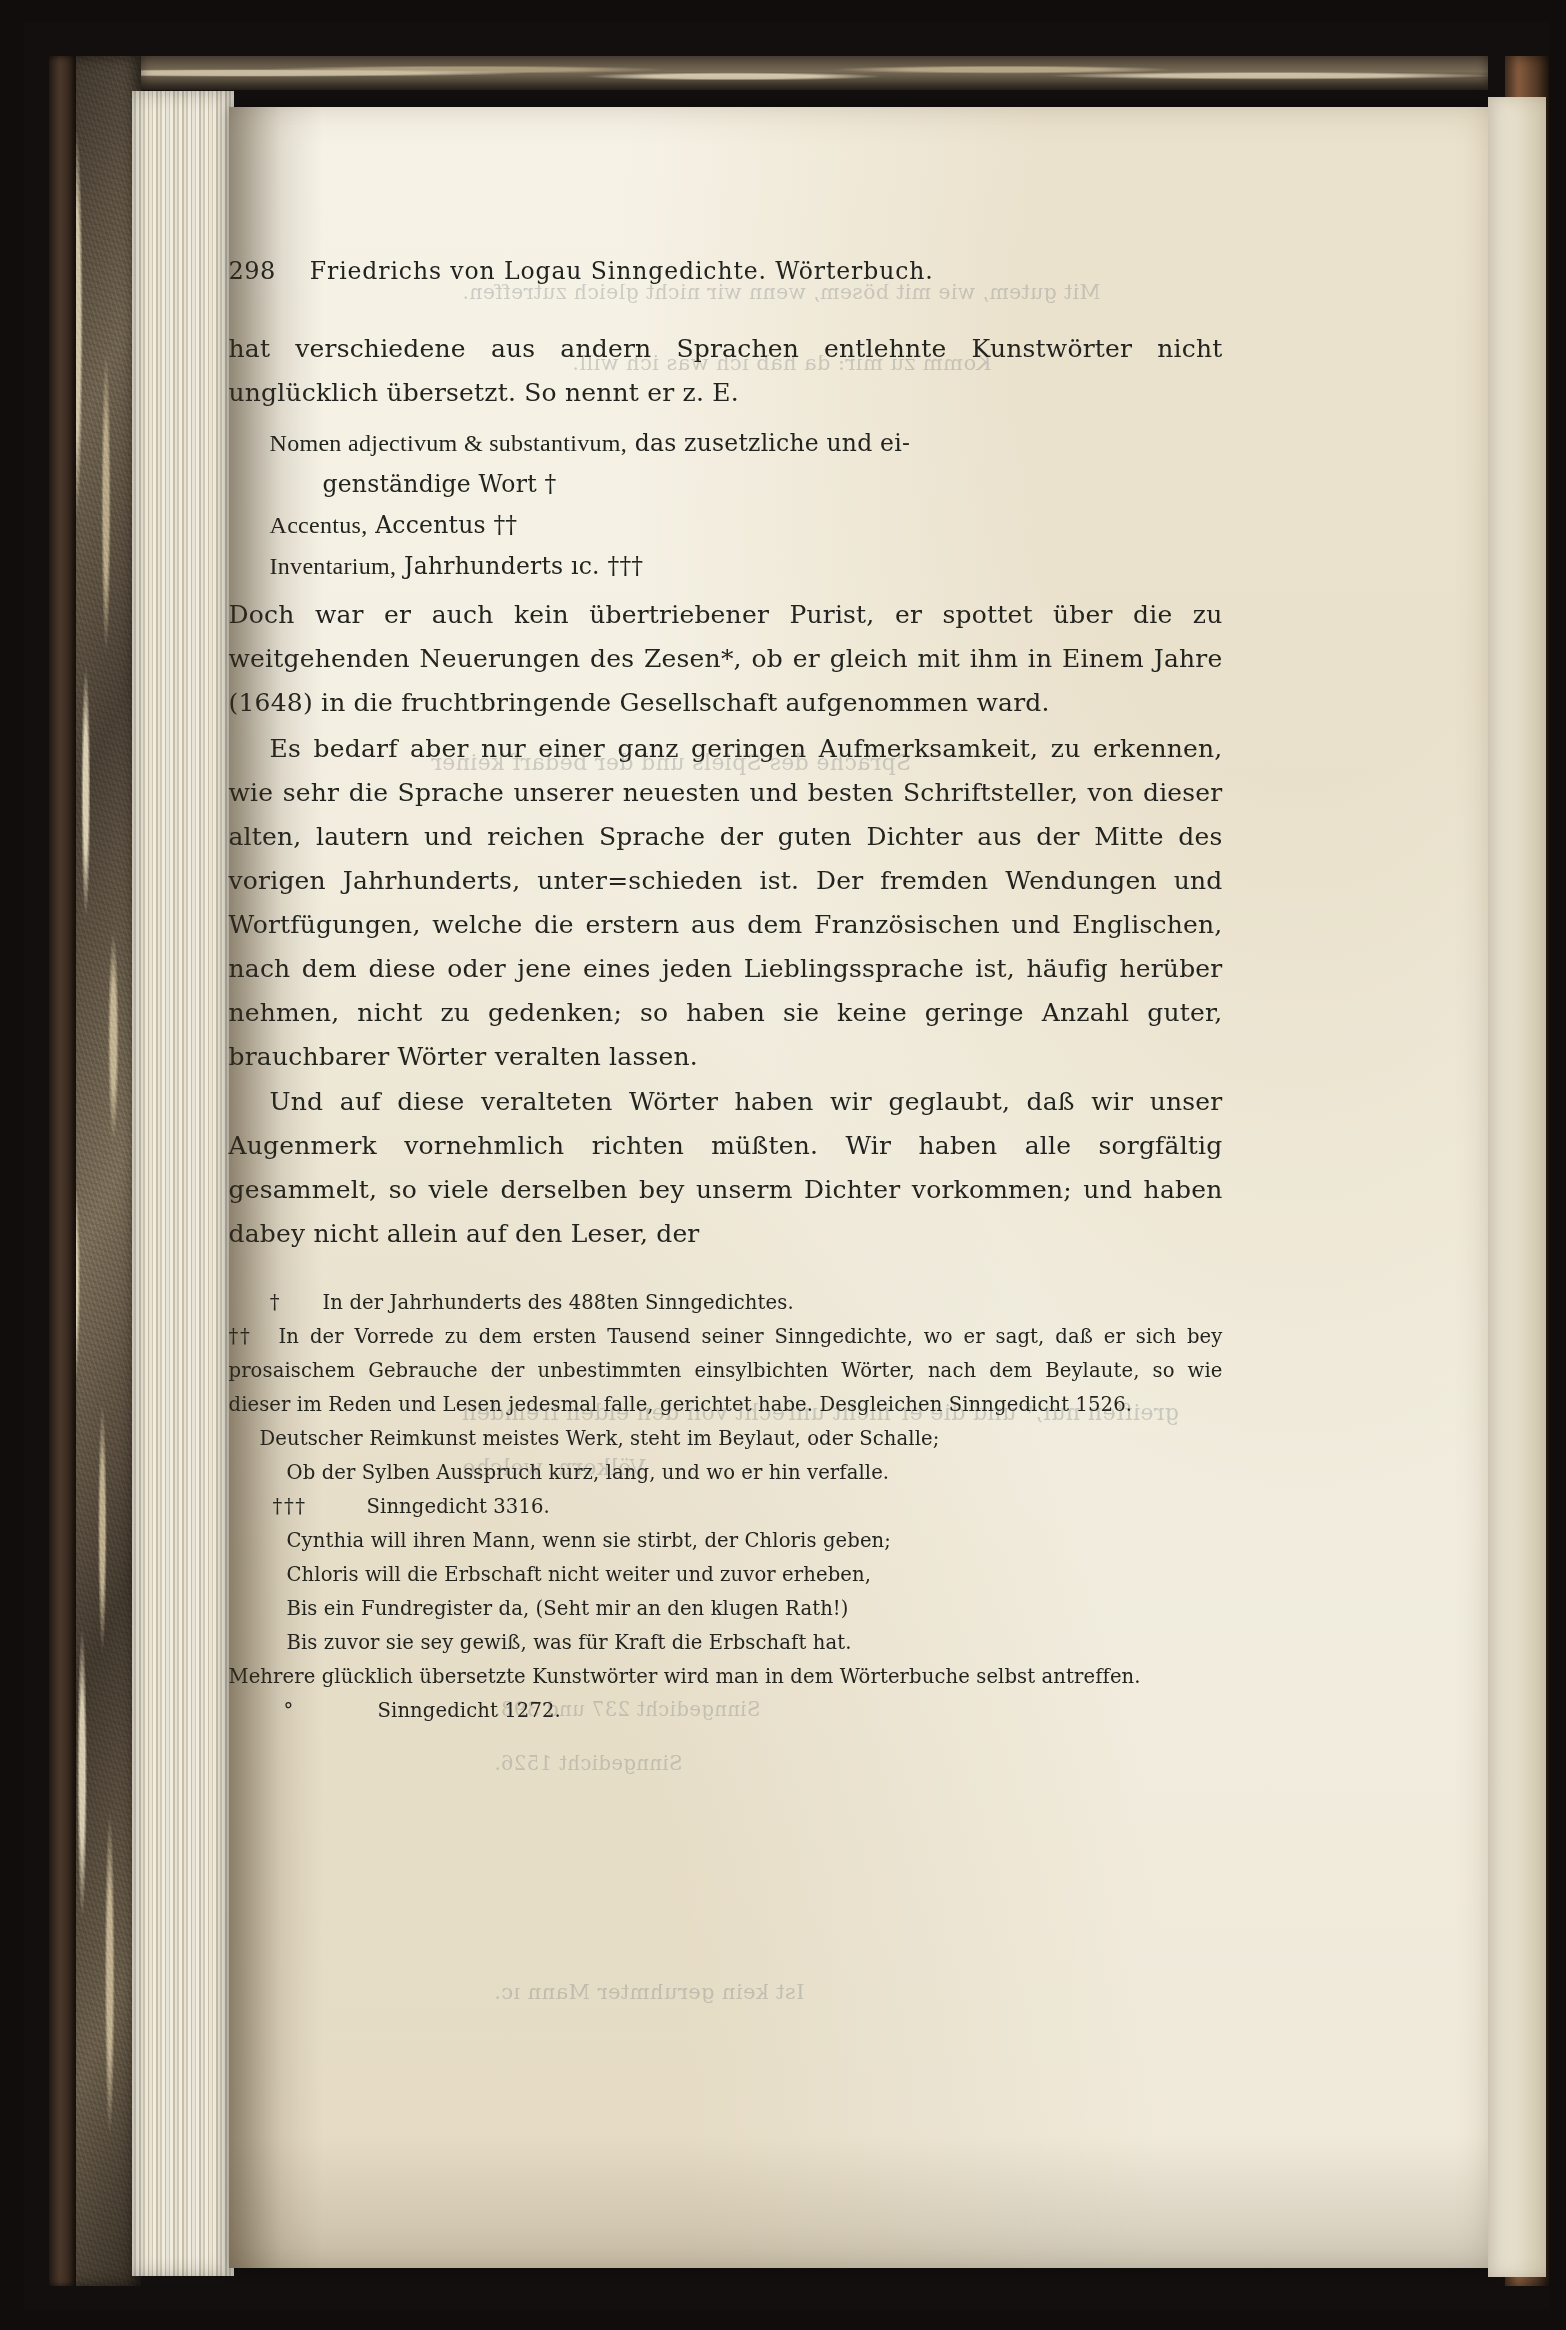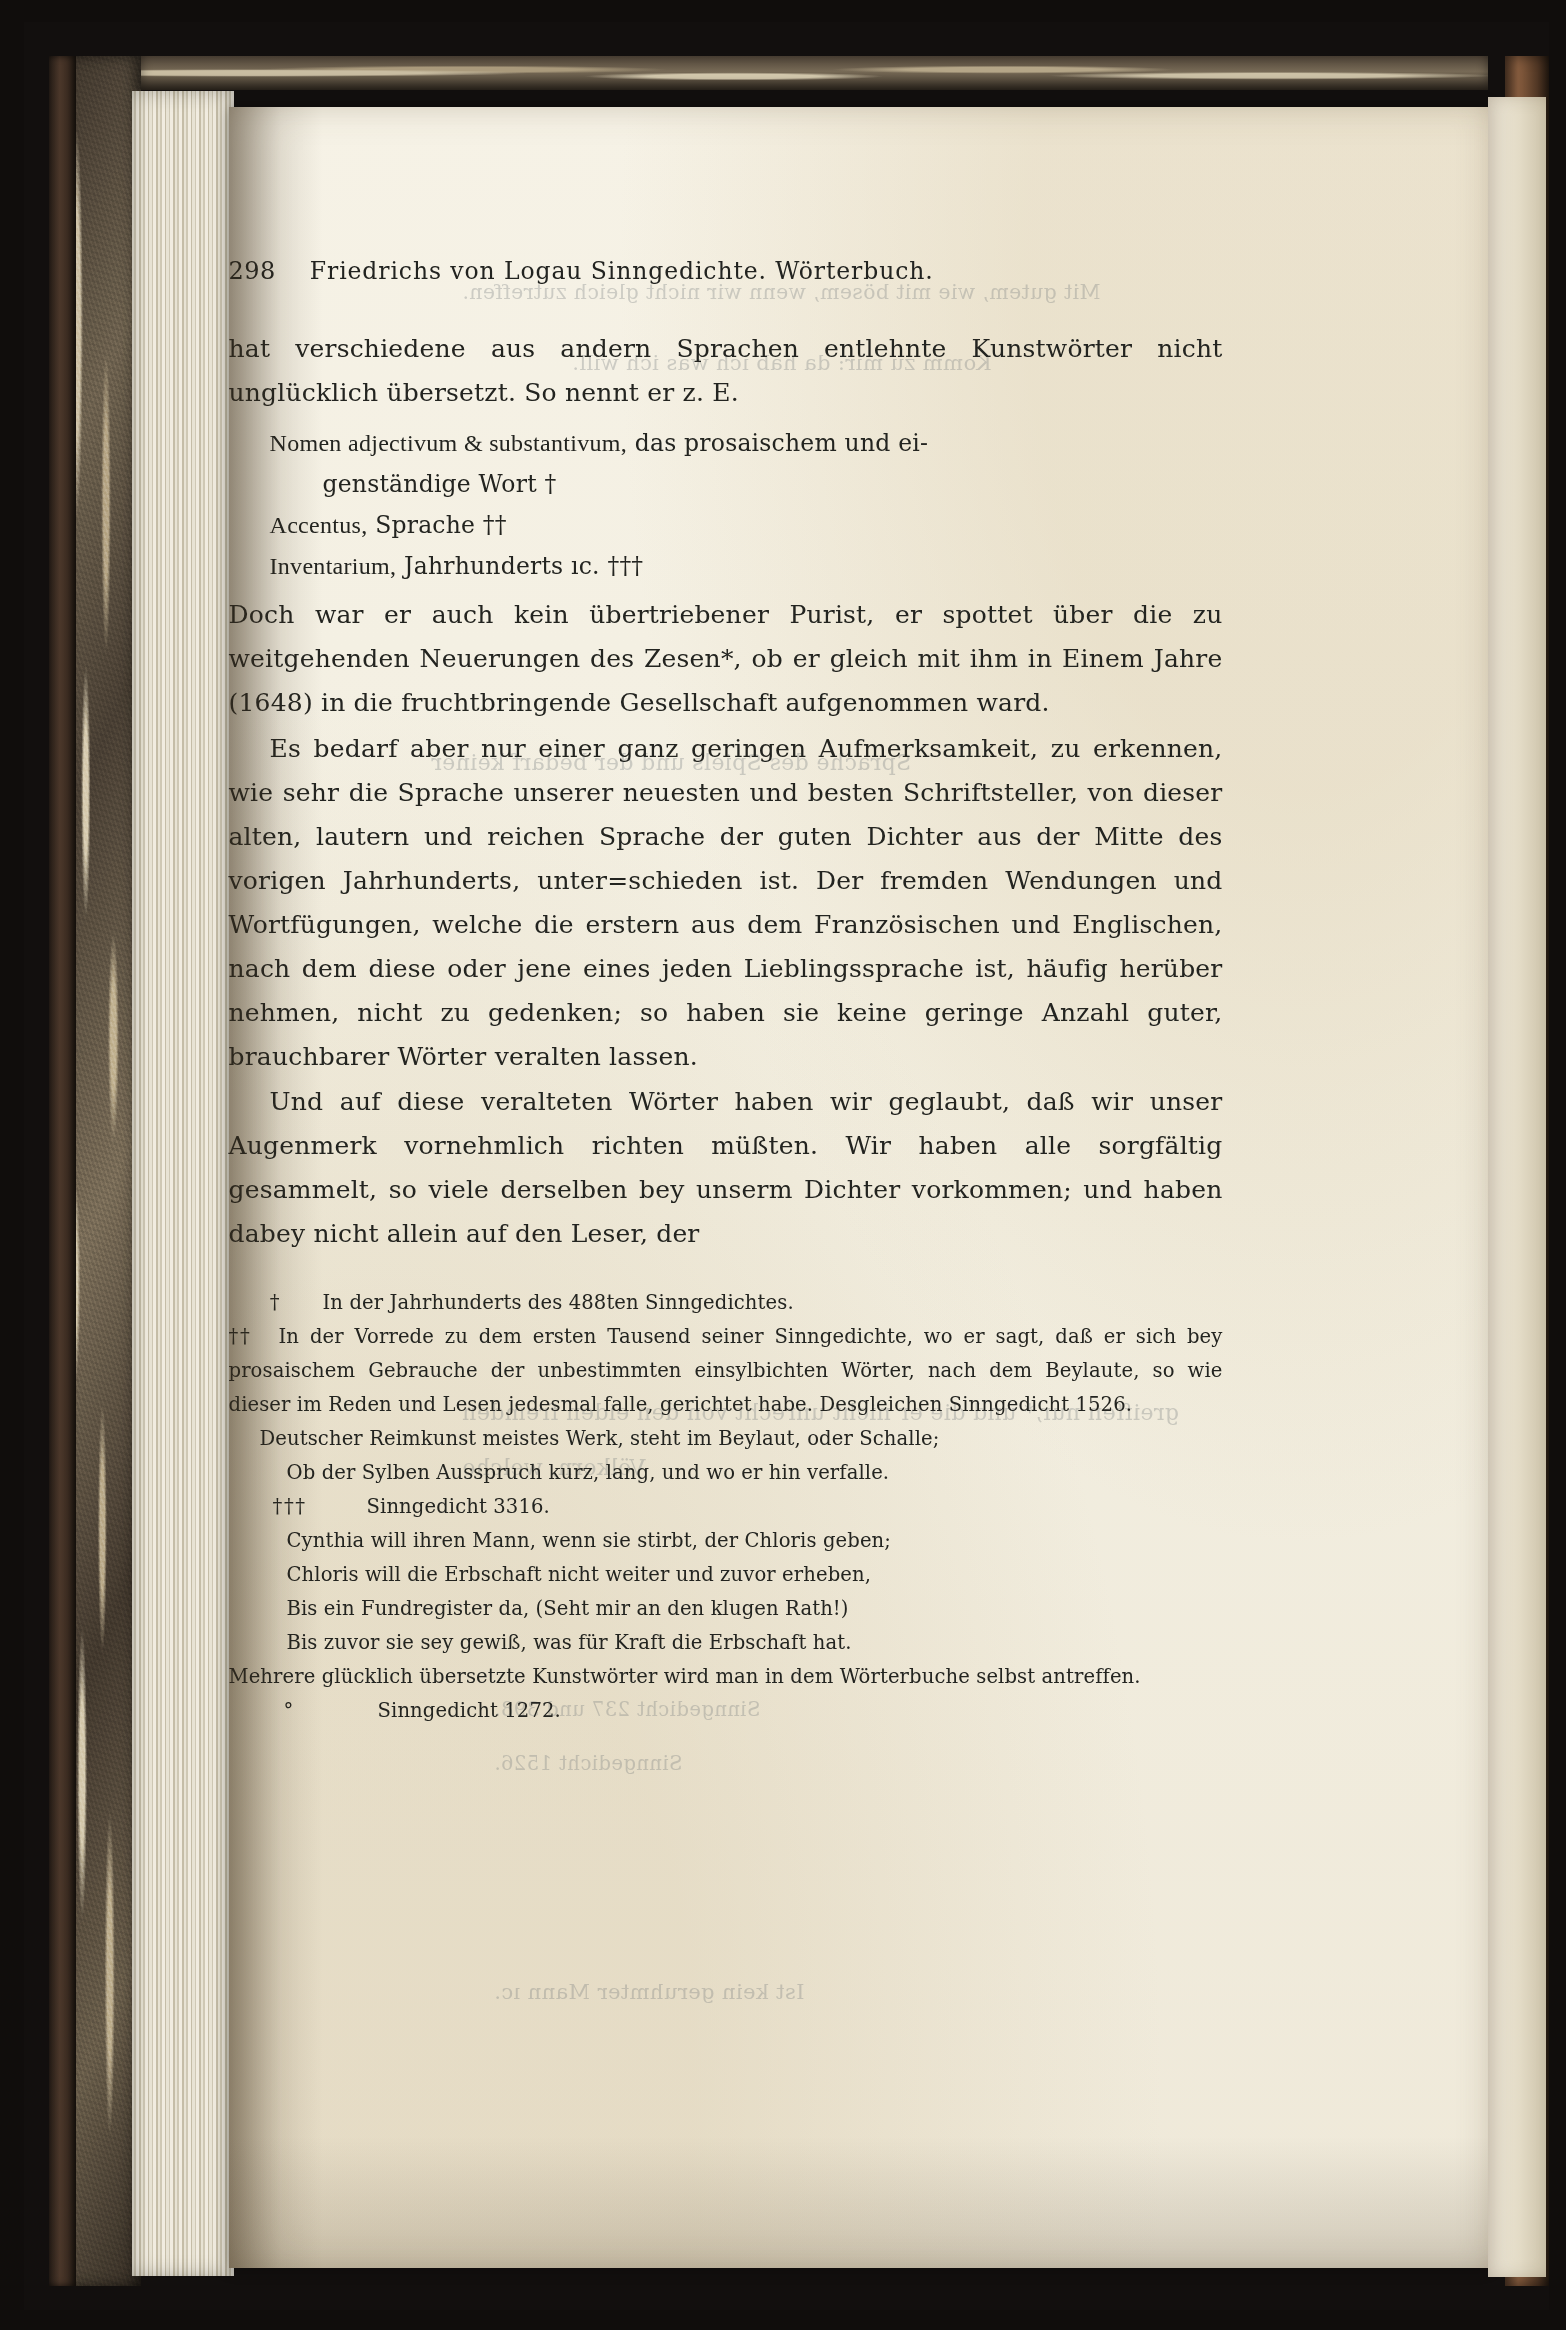--- a/index.html
+++ b/index.html
@@ -287,28 +287,28 @@
     <div class="running-head">
       <span class="folio">298</span>
       <span class="rh-title">Friedrichs von Logau Sinngedichte.  Wörterbuch.</span>
     </div>
 
     <p class="body">hat verschiedene aus andern Sprachen entlehnte Kunstwörter nicht unglücklich übersetzt.  So nennt er z. E.</p>
 
     <div class="quote-block">
       <div class="quote-line">
         <span class="latin">Nomen adjectivum &amp; substantivum,</span>
-        <span class="german">das prosaischem und ei-</span>
+        <span class="german">das zusetzliche und ei-</span>
       </div>
       <div class="quote-line hang">
         <span class="german">genständige Wort †</span>
       </div>
       <div class="quote-line">
         <span class="latin">Accentus,</span>
-        <span class="german">Sprache ††</span>
+        <span class="german">Accentus ††</span>
       </div>
       <div class="quote-line">
         <span class="latin">Inventarium,</span>
         <span class="german">Jahrhunderts ıc. †††</span>
       </div>
     </div>
 
     <p class="body">Doch war er auch kein übertriebener Purist, er spottet über die zu weitgehenden Neuerungen des Zesen*, ob er gleich mit ihm in Einem Jahre (1648) in die fruchtbringende Gesellschaft aufgenommen ward.</p>
     <p class="body indent">Es bedarf aber nur einer ganz geringen Aufmerksamkeit, zu erkennen, wie sehr die Sprache unserer neuesten und besten Schriftsteller, von dieser alten, lautern und reichen Sprache der guten Dichter aus der Mitte des vorigen Jahrhunderts, unter=schieden ist.  Der fremden Wendungen und Wortfügungen, welche die erstern aus dem Französischen und Englischen, nach dem diese oder jene eines jeden Lieblingssprache ist, häufig herüber nehmen, nicht zu gedenken; so haben sie keine geringe Anzahl guter, brauchbarer Wörter veralten lassen.</p>
     <p class="body indent">Und auf diese veralteten Wörter haben wir geglaubt, daß wir unser Augenmerk vornehmlich richten müßten.  Wir haben alle sorgfältig gesammelt, so viele derselben bey unserm Dichter vorkommen; und haben dabey nicht allein auf den Leser, der</p>

